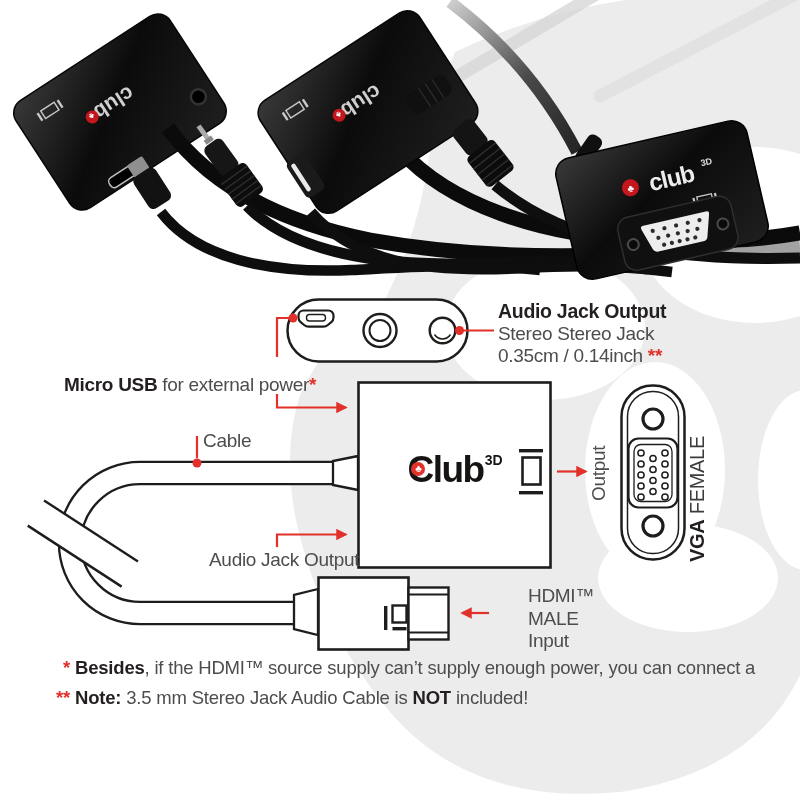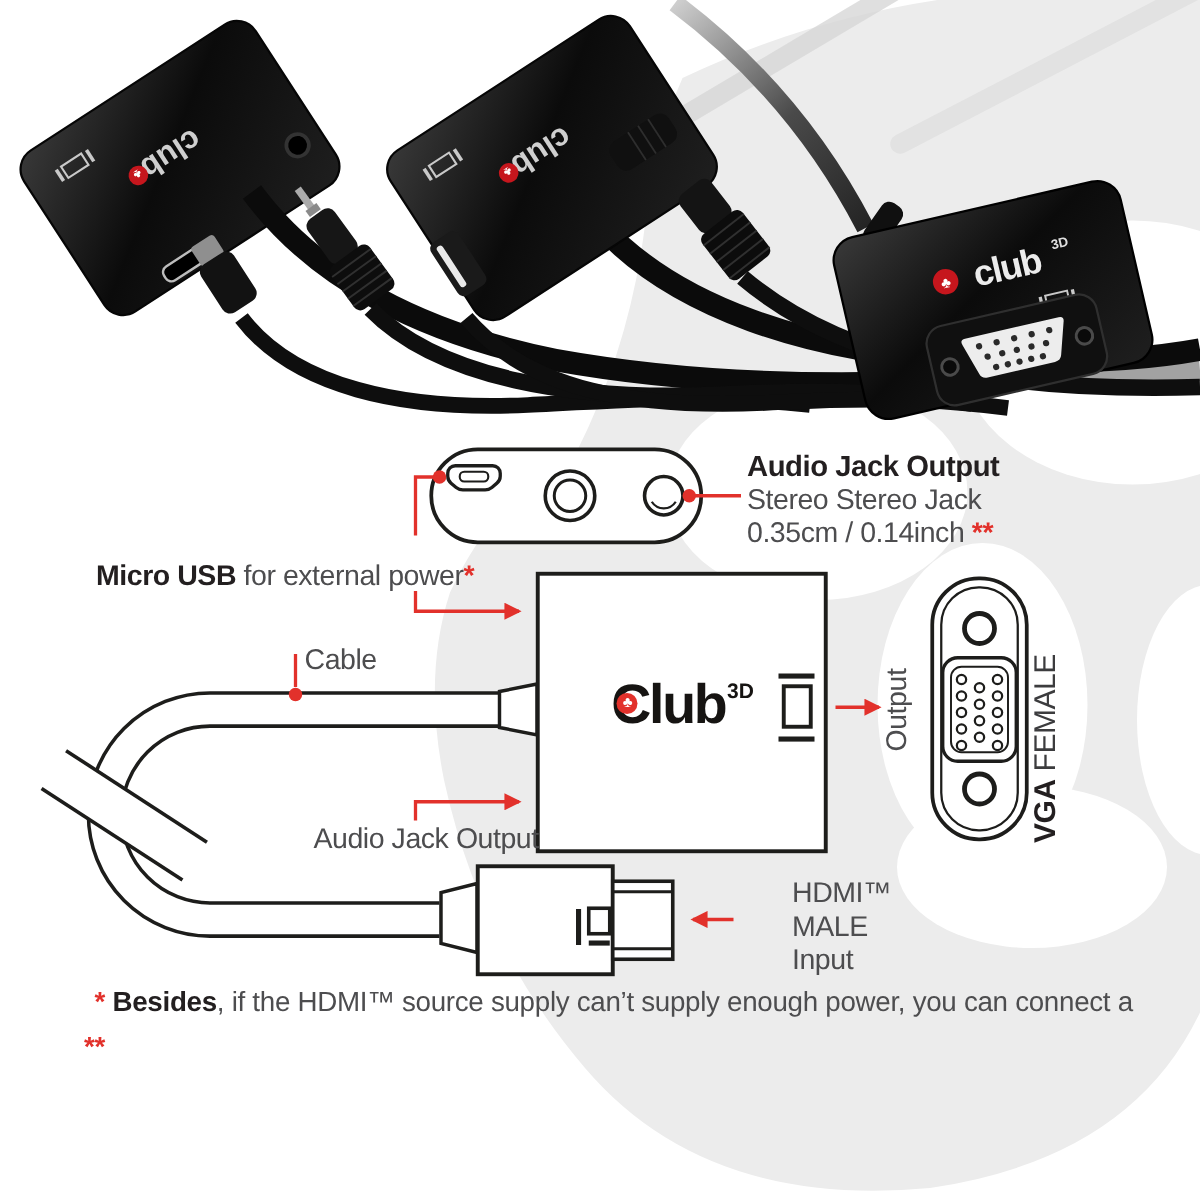--- a/index.html
+++ b/index.html
@@ -314,16 +314,17 @@
 
   <div class="fn">
     <div class="fnrow">
       <div class="fnmark">*</div>
       <div>
         <div><span class="bd">Besides</span><span>, if the HDMI™ source supply can’t supply enough power, you can connect a</span></div>
       </div>
     </div>
     <div class="fnrow">
       <div class="fnmark">**</div>
+      <div><span class="bd">Note:</span><span> 3.5 mm Stereo Jack Audio Cable is </span><span class="bd">NOT</span><span> included!</span></div>
     </div>
   </div>
 
 </div>
 
 </body></html>

